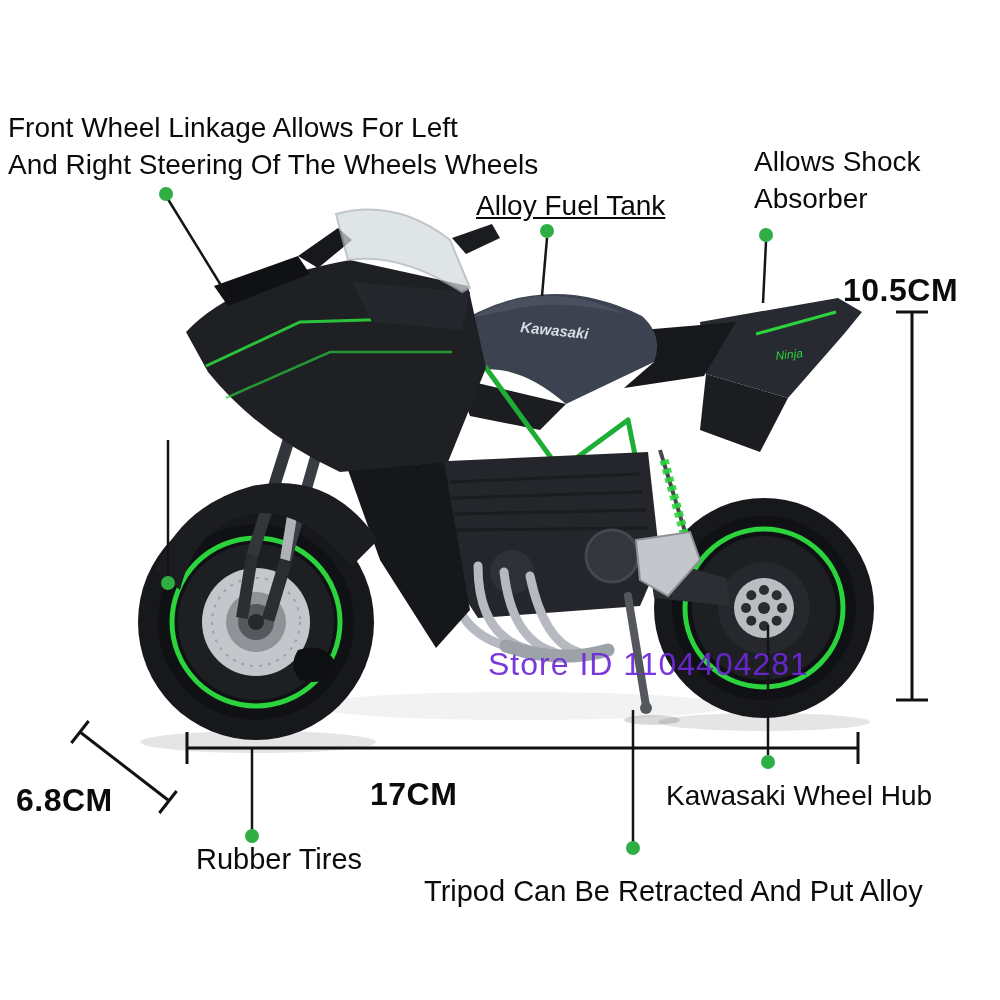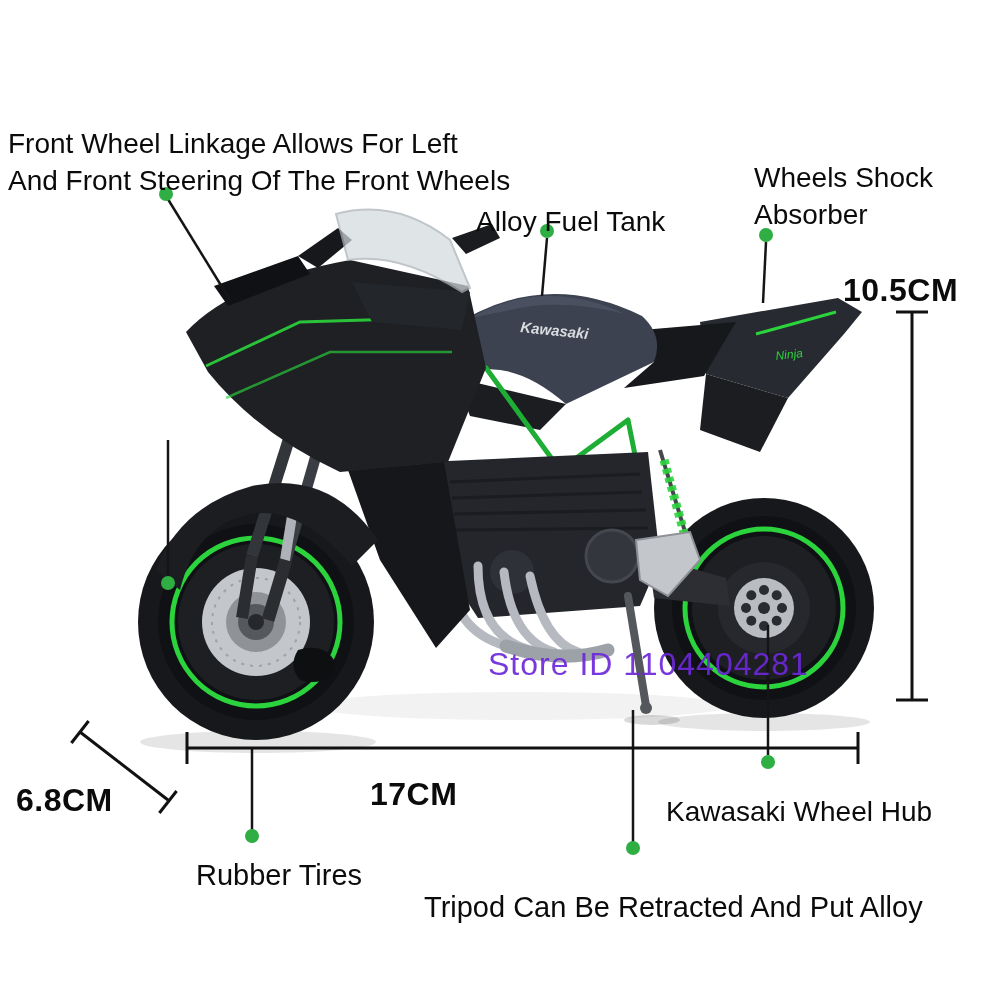--- a/index.html
+++ b/index.html
@@ -2,24 +2,24 @@
 <html><head>
 <meta charset="utf-8">
 <style>
   * { margin:0; padding:0; box-sizing:border-box; }
   html,body { background:#ffffff; }
   .stage {
     position:relative; width:1000px; height:1000px; background:#fff;
     font-family:"Liberation Sans","DejaVu Sans",sans-serif; color:#0b0b0b; overflow:hidden;
   }
   .art { position:absolute; left:0; top:0; }
-  .label { position:absolute; font-size:28px; line-height:1.32; white-space:nowrap;margin-top:16px; }
+  .label { position:absolute; font-size:28px; line-height:1.32; white-space:nowrap; }
   .dim   { position:absolute; font-size:32px; font-weight:700; white-space:nowrap; letter-spacing:.5px; }
   .lbl-linkage  { left:8px;   top:110px; }
-  .lbl-tank     { left:476px; top:188px; }
+  .lbl-tank     { left:476px; top:188px;text-decoration:underline; }
   .lbl-shock    { left:754px; top:144px; }
   .lbl-carlights{ left:2px;   top:362px; }
   .lbl-hub      { left:666px; top:778px; }
   .lbl-tires    { left:196px; top:840px; font-size:29px;text-align:right; }
   .lbl-tripod   { left:424px; top:872px; font-size:29px; }
   .dim-height { left:843px; top:272px; }
   .dim-depth  { left:16px;  top:782px; }
   .dim-length { left:370px; top:776px; width:260px; }
   .watermark {
     position:absolute; left:488px; top:646px; font-size:32px;
@@ -179,27 +179,27 @@
       <line x1="858" y1="732" x2="858" y2="764"></line>
 
       <line x1="80" y1="732" x2="168" y2="800"></line>
       <line x1="88.6" y1="721" x2="71.4" y2="743"></line>
       <line x1="176.6" y1="791" x2="159.4" y2="813"></line>
     </g>
   </svg>
 
   <div class="label lbl-linkage">
     <div>Front Wheel Linkage Allows For Left</div>
-    <div>And Front Steering Of The Front Wheels</div>
+    <div>And Right Steering Of The Wheels Wheels</div>
   </div>
 
   <div class="label lbl-tank">Alloy Fuel Tank</div>
 
   <div class="label lbl-shock">
-    <div>Wheels Shock</div>
+    <div>Allows Shock</div>
     <div>Absorber</div>
   </div>
 
 
   <div class="dim dim-height">10.5CM</div>
   <div class="dim dim-depth">6.8CM</div>
   <div class="dim dim-length">17CM</div>
 
   <div class="label lbl-hub">Kawasaki Wheel Hub</div>
   <div class="label lbl-tires">Rubber Tires</div>

